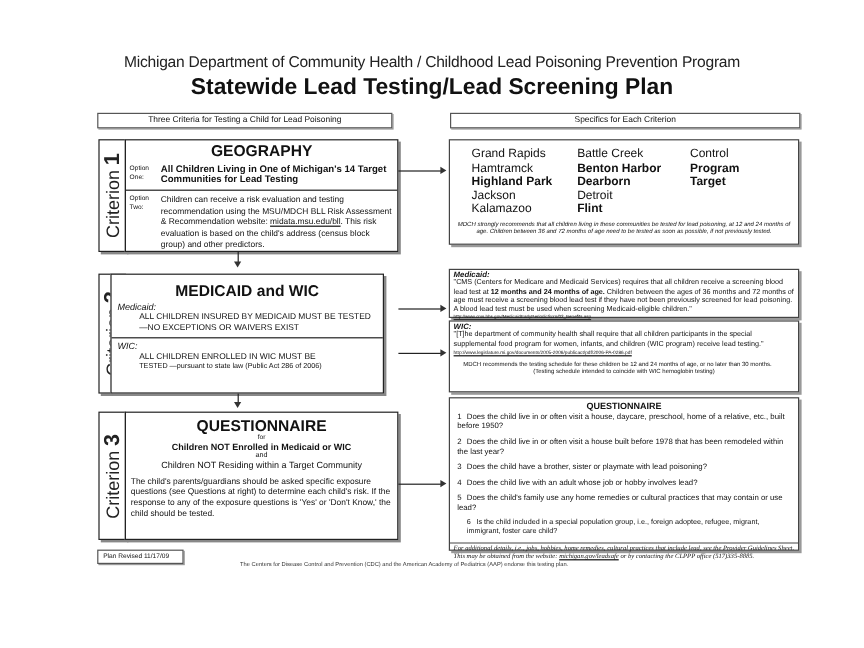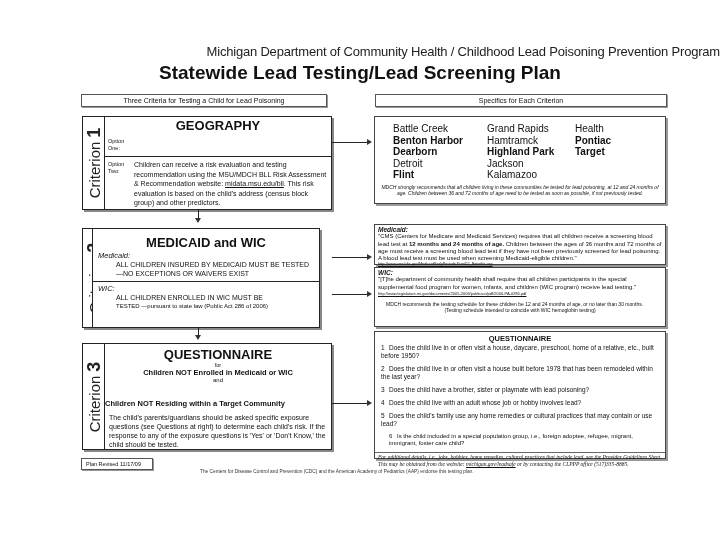--- a/index.html
+++ b/index.html
@@ -1,18 +1,18 @@
 <!DOCTYPE html>
 <html><head>
 <meta charset="utf-8">
 <style>
   html, body { margin:0; padding:0; background:#ffffff; }
   body { width:720px; height:540px; position:relative; overflow:hidden; font-family:"Liberation Sans", sans-serif; color:#111; }
   .abs { position:absolute; }
-  .subtitle { left:0; width:720px; top:44px; text-align:right; font-size:13px; color:#222; letter-spacing:-0.2px; }
+  .subtitle { left:0; width:720px; top:44px; text-align:center; font-size:13px; color:#222; letter-spacing:-0.2px; }
   .title { left:0; width:720px; top:62px; text-align:center; font-size:19px; font-weight:bold; color:#111; }
   .hdrbox { border:1px solid #555; background:#fff; font-size:7px; text-align:center; line-height:11px; box-shadow:1px 1px 0 #999; }
   .box { border:1.5px solid #222; background:#fff; box-shadow:2px 2px 0 #888; }
   .box-thin { border:1px solid #444; background:#fff; box-shadow:2px 2px 0 #999; }
   .crit { border:1.5px solid #222; background:#fff; box-shadow:2px 2px 0 #888; }
   .crit-label { position:absolute; left:50%; top:50%; transform:translate(-50%,-50%) rotate(-90deg); white-space:nowrap; font-size:15px; color:#222; }
   .crit-label b { font-size:18px; margin-left:4px; }
   .sect-title { text-align:center; font-weight:bold; font-size:13px; }
   .small { font-size:7px; line-height:9px; }
   .tiny { font-size:5.5px; line-height:7px; }
@@ -36,54 +36,55 @@
 <div class="abs hdrbox" style="left:81px;top:94px;width:244px;height:11px;">Three Criteria for Testing a Child for Lead Poisoning</div>
 <div class="abs hdrbox" style="left:375px;top:94px;width:290px;height:11px;">Specifics for Each Criterion</div>
 
 <div class="abs crit" style="left:82px;top:116px;width:21px;height:92px;">
   <div class="crit-label"><span>Criterion</span><b>1</b></div>
 </div>
 <div class="abs box" style="left:104px;top:116px;width:226px;height:92px;">
   <div class="sect-title" style="margin-top:1px;">GEOGRAPHY</div>
   <div style="display:flex;padding:3px 4px 3px 3px;">
     <span class="tiny" style="width:26px;flex:none;padding-top:2px;">Option One:</span>
+    <span style="font-size:8px;line-height:9px;font-weight:bold;">All Children Living in One of Michigan's 14 Target Communities for Lead Testing</span>
   </div>
   <div class="hline" style="margin:1px 0;"></div>
   <div style="display:flex;padding:2px 4px 0 3px;">
     <span class="tiny" style="width:26px;flex:none;padding-top:1px;">Option Two:</span>
     <span class="small" style="line-height:9.5px;">
       <span>Children can receive a risk evaluation and testing recommendation using the MSU/MDCH BLL Risk Assessment &amp; Recommendation website: </span><span class="u">midata.msu.edu/bll</span><span>. This risk evaluation is based on the child's address (census block group) and other predictors.</span>
     </span>
   </div>
 </div>
 
 <div class="abs hline" style="left:332px;top:142px;width:36px;"></div>
 <div class="abs arrow" style="left:367px;top:139px;"></div>
 <div class="abs vline" style="left:198px;top:210px;height:9px;"></div>
 <div class="abs arrow-down" style="left:195px;top:218px;"></div>
 
 <div class="abs box-thin" style="left:374px;top:116px;width:290px;height:86px;">
   <div style="display:flex;padding:6px 0 0 18px;">
+    <div class="cities" style="width:88px;">
+      <div>Grand Rapids</div>
+      <div>Hamtramck</div>
+      <div class="b">Highland Park</div>
+      <div>Jackson</div>
+      <div>Kalamazoo</div>
+    </div>
     <div class="cities" style="width:94px;">
       <div>Battle Creek</div>
       <div class="b">Benton Harbor</div>
       <div class="b">Dearborn</div>
       <div>Detroit</div>
       <div class="b">Flint</div>
     </div>
-    <div class="cities" style="width:88px;">
-      <div>Grand Rapids</div>
-      <div>Hamtramck</div>
-      <div class="b">Highland Park</div>
-      <div>Jackson</div>
-      <div>Kalamazoo</div>
-    </div>
     <div class="cities">
-      <div>Health</div>
-      <div class="b">Pontiac</div>
+      <div>Control</div>
+      <div class="b">Program</div>
       <div class="b">Target</div>
     </div>
   </div>
   <div class="tiny italic" style="text-align:center;padding:3px 6px 0 6px;font-size:5px;line-height:6.5px;">MDCH strongly recommends that all children living in these communities be tested for lead poisoning, at 12 and 24 months of age. Children between 36 and 72 months of age need to be tested as soon as possible, if not previously tested.</div>
 </div>
 
 <div class="abs crit" style="left:82px;top:228px;width:21px;height:98px;">
   <div class="crit-label"><span>Criterion</span><b>2</b></div>
 </div>
 <div class="abs box" style="left:92px;top:228px;width:226px;height:98px;">
@@ -126,21 +127,21 @@
 </div>
 
 <div class="abs crit" style="left:82px;top:343px;width:21px;height:105px;">
   <div class="crit-label"><span>Criterion</span><b>3</b></div>
 </div>
 <div class="abs box" style="left:104px;top:343px;width:226px;height:105px;">
   <div class="sect-title" style="margin-top:3px;">QUESTIONNAIRE</div>
   <div style="text-align:center;font-size:5.5px;line-height:6px;">for</div>
   <div style="text-align:center;font-size:7.5px;line-height:9px;font-weight:bold;">Children NOT Enrolled in Medicaid or WIC</div>
   <div style="text-align:center;font-size:6px;line-height:6px;">and</div>
-  <div style="text-align:left;font-size:7.5px;line-height:10px;font-weight:bold;margin-top:16px;">Children NOT Residing within a Target Community</div>
+  <div style="text-align:center;font-size:7.5px;line-height:10px;font-weight:normal;">Children NOT Residing within a Target Community</div>
   <div style="font-size:7px;line-height:9px;padding:4px 4px 0 4px;">The child's parents/guardians should be asked specific exposure questions (see Questions at right) to determine each child's risk. If the response to any of the exposure questions is 'Yes' or 'Don't Know,' the child should be tested.</div>
 </div>
 
 <div class="abs hline" style="left:332px;top:403px;width:36px;"></div>
 <div class="abs arrow" style="left:367px;top:400px;"></div>
 
 <div class="abs box-thin" style="left:374px;top:331px;width:290px;height:126px;">
   <div style="text-align:center;font-weight:bold;font-size:7.5px;margin-top:2px;">QUESTIONNAIRE</div>
   <div style="padding:1px 4px 0 6px;">
     <div class="q"><span class="n">1</span><span>Does the child live in or often visit a house, daycare, preschool, home of a relative, etc., built before 1950?</span></div>

